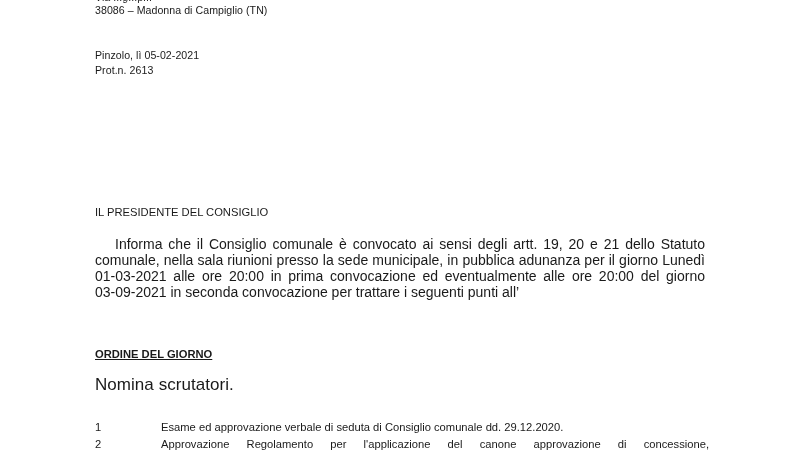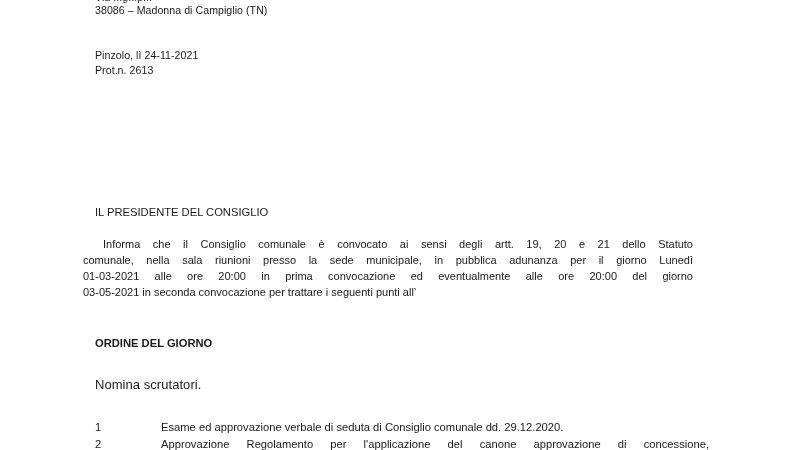--- a/index.html
+++ b/index.html
@@ -60,23 +60,23 @@
     }
     .center {
       position: absolute;
       left: 95px;
       width: 610px;
       font-size: 11.2px;
       line-height: 14px;
     }
     .body-block {
       position: absolute;
-      left: 83px;
+      left: 95px;
       width: 610px;
-      font-size: 11px;
+      font-size: 14px;
       line-height: 16px;
       color: #1a1a1a;
     }
     .body-block .first {
       padding-left: 20px;
     }
     .odg-title {
       font-weight: bold;
     }
     .item-row {
@@ -104,36 +104,36 @@
     }
   </style>
 </head>
 <body>
 
 <div class="page">
 
   <div class="line cut-top" style="top:-9px;">Via ...g...p...</div>
   <div class="line" style="top:4px;">38086 – Madonna di Campiglio (TN)</div>
 
-  <div class="line" style="top:49px;">Pinzolo, lì 24-11-2021</div>
+  <div class="line" style="top:49px;">Pinzolo, lì 05-02-2021</div>
   <div class="line" style="top:64px;">Prot.n. 2613</div>
 
 
   <div class="center" style="top:205px;">IL PRESIDENTE DEL CONSIGLIO</div>
 
   <div class="body-block" style="top:236px;">
     <span class="just-line first">Informa che il Consiglio comunale è convocato ai sensi degli artt. 19, 20 e 21 dello Statuto</span>
     <span class="just-line">comunale, nella sala riunioni presso la sede municipale, in pubblica adunanza per il giorno Lunedì</span>
     <span class="just-line">01-03-2021 alle ore 20:00 in prima convocazione ed eventualmente alle ore 20:00 del giorno</span>
-    <span class="last-line">03-05-2021 in seconda convocazione per trattare i seguenti punti all’</span>
+    <span class="last-line">03-09-2021 in seconda convocazione per trattare i seguenti punti all’</span>
   </div>
 
-  <div class="center odg-title" style="top:336px;">ORDINE DEL GIORNO</div>
+  <div class="center odg-title" style="top:347px;text-decoration:underline;">ORDINE DEL GIORNO</div>
 
-  <div class="line" style="top:378px; font-size:13px;">Nomina scrutatori.</div>
+  <div class="line" style="top:378px; font-size:17px;">Nomina scrutatori.</div>
 
   <div class="item-row" style="top:420px;">
     <span class="item-num">1</span>
     <span class="item-text">Esame ed approvazione verbale di seduta di Consiglio comunale dd. 29.12.2020.</span>
   </div>
   <div class="item-row" style="top:437px;">
     <span class="item-num">2</span>
     <span class="item-text justify">Approvazione Regolamento per l'applicazione del canone approvazione di concessione,</span>
   </div>
 

